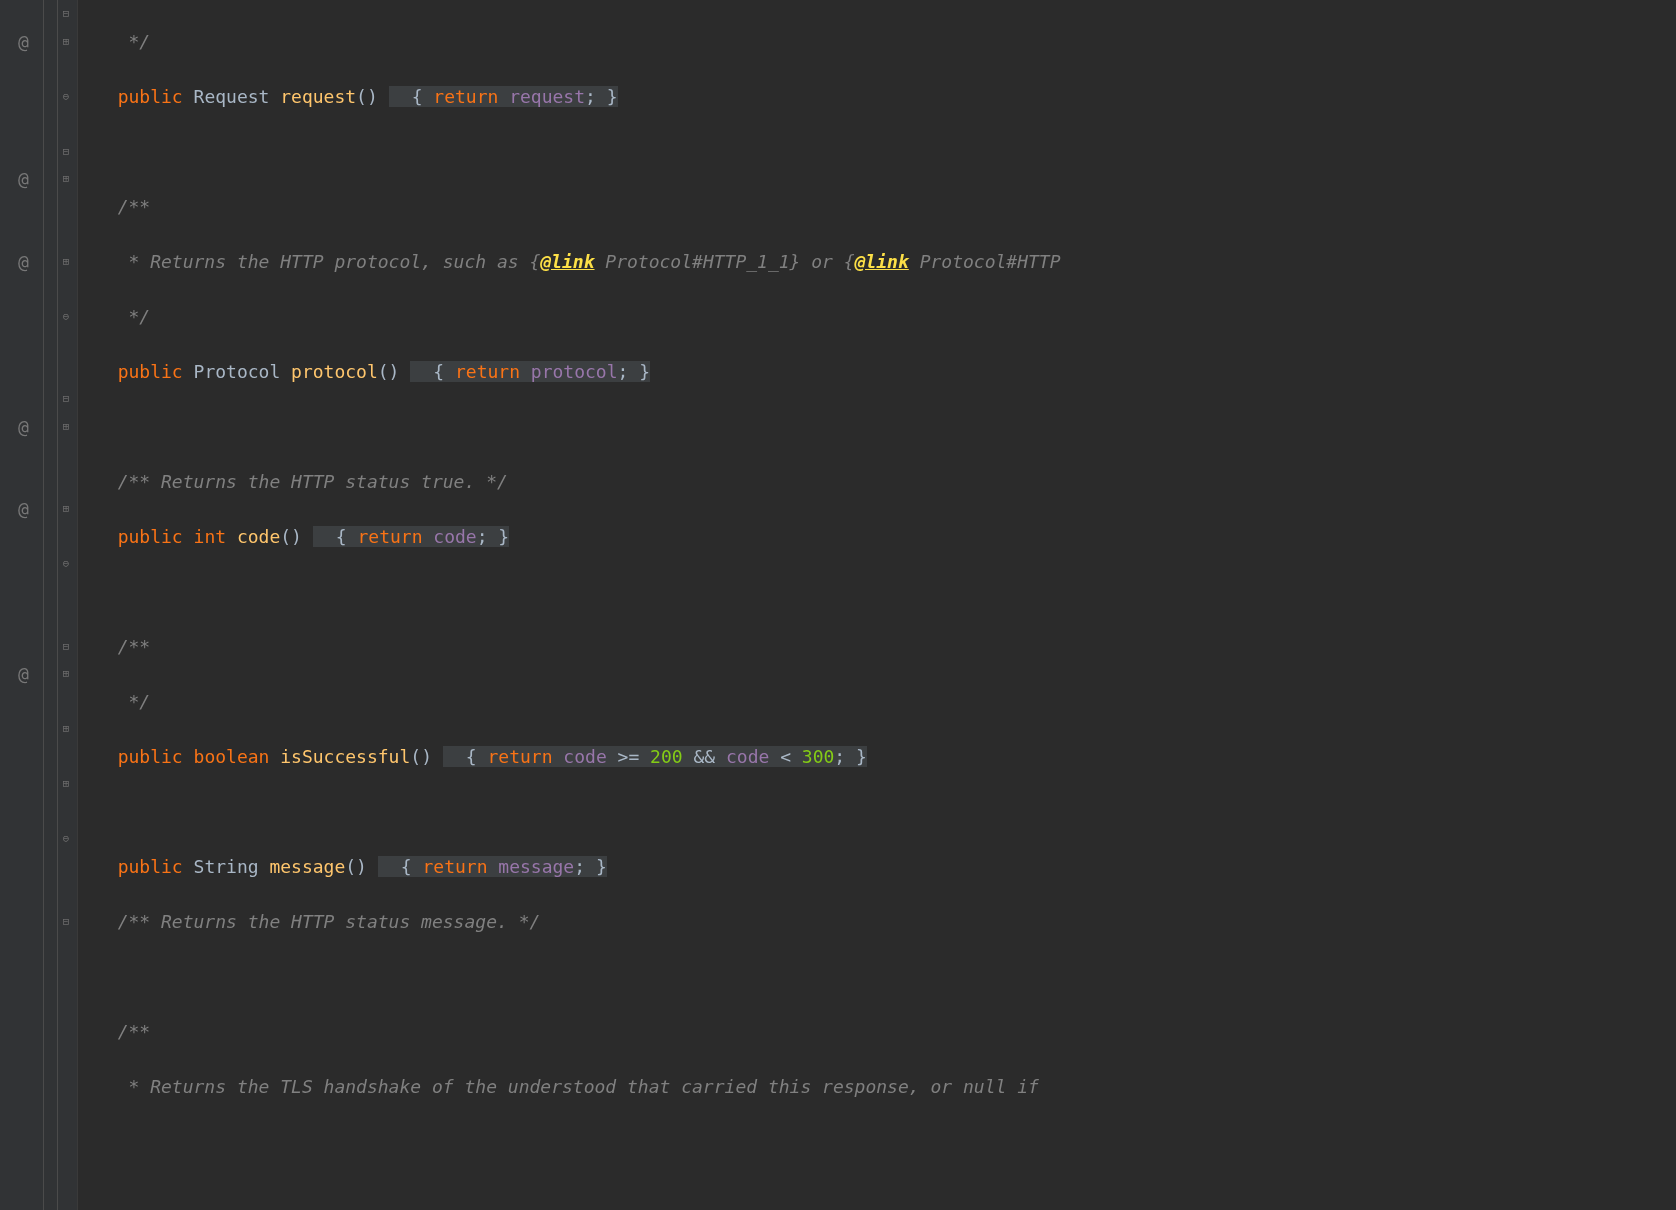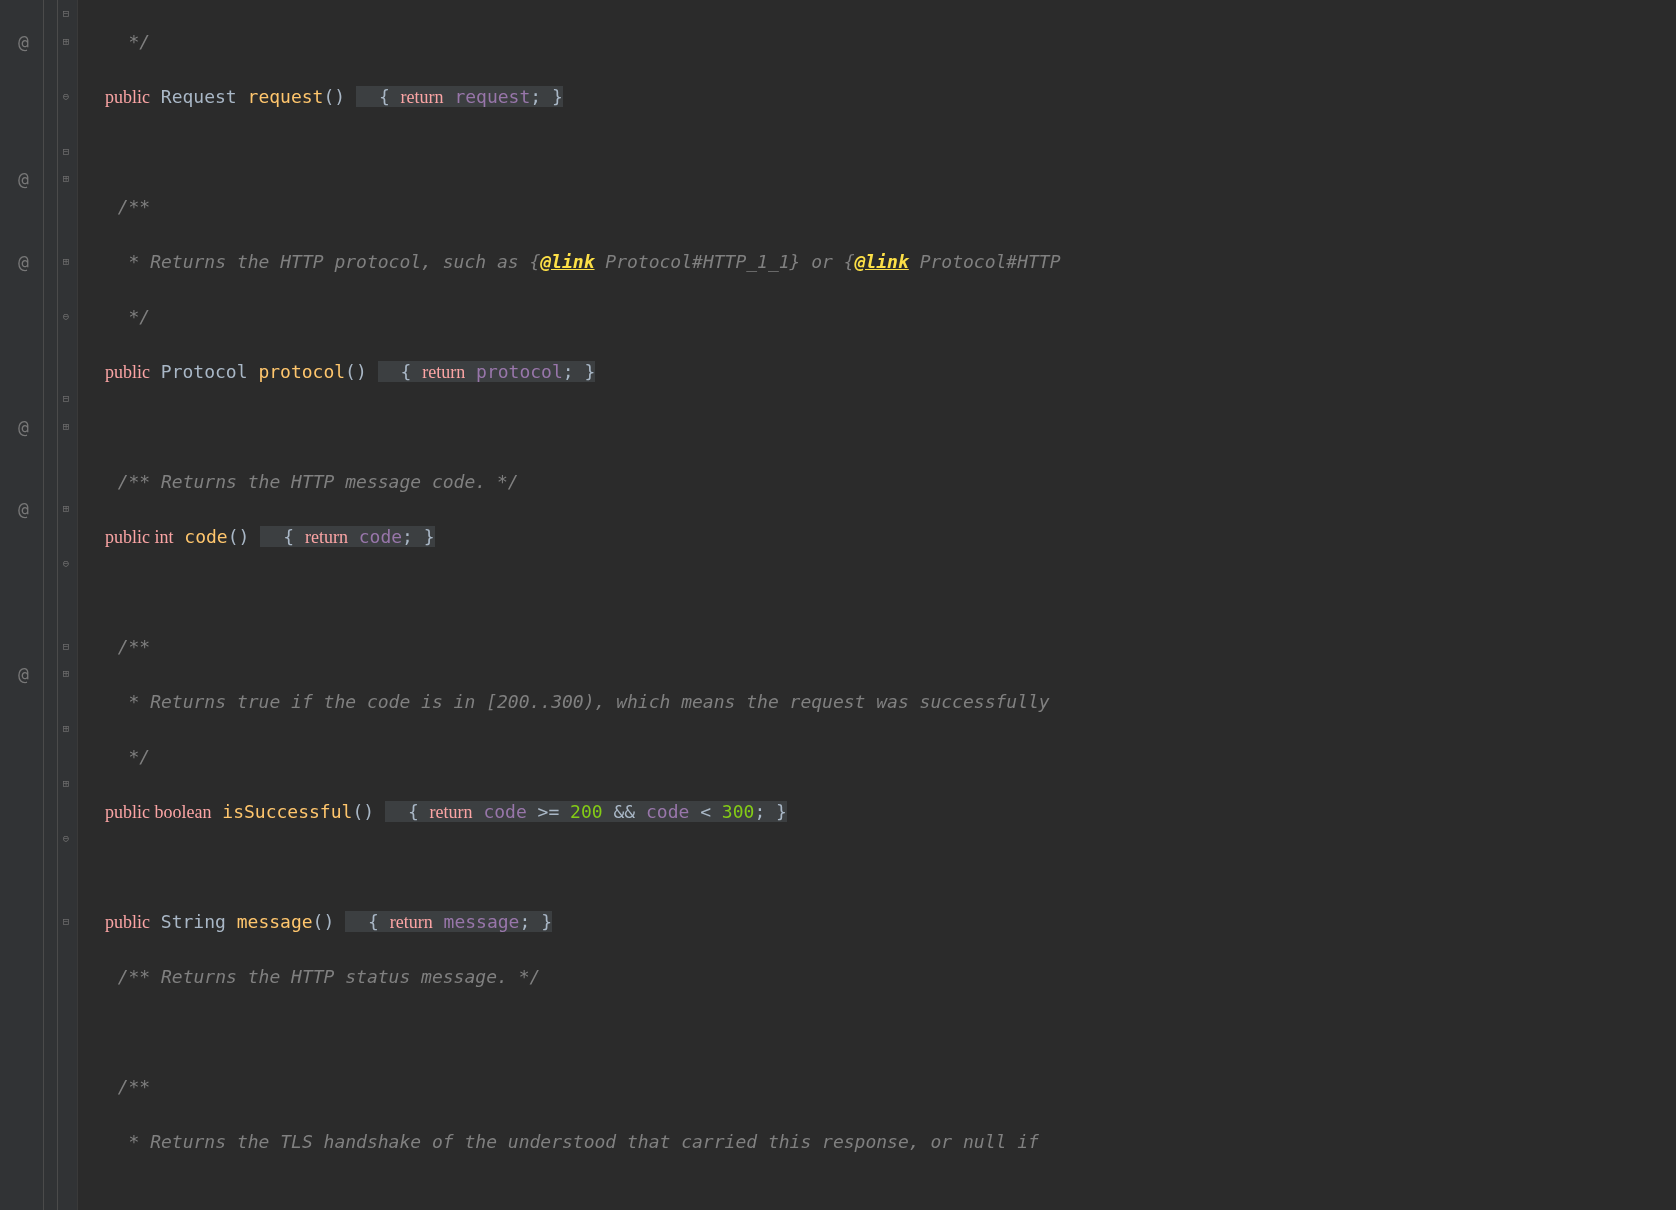--- a/index.html
+++ b/index.html
@@ -59,21 +59,21 @@
     white-space: pre;
     overflow: hidden;
     position: relative;
   }
   .code-line {
     height: 27.5px;
     display: block;
   }
   .c-comment { color: #808080; font-style: italic; }
   .c-doctag  { color: #fde047; font-style: italic; font-weight: bold; text-decoration: underline; }
-  .c-kw      { color: #fca5a5; font-family: Liberation Serif, serif; }
+  .c-kw      { color: #f97316; }
   .c-type    { color: #a9b7c6; }
   .c-method  { color: #ffc66d; }
   .c-ident   { color: #a9b7c6; }
   .c-field   { color: #9876aa; }
   .c-op      { color: #a9b7c6; }
   .c-num     { color: #84cc16; }
   .fold-bg   { background: #3c3f41; padding-left: 23px; }
 </style>
 </head>
 <body>
@@ -144,25 +144,24 @@
 
   <div class="code">
 <span class="code-line"><span class="c-comment">   */</span></span>
 <span class="code-line"><span class="c-kw">  public</span><span class="c-type"> Request </span><span class="c-method">request</span><span class="c-ident">() </span><span class="fold-bg"><span class="c-ident">{ </span><span class="c-kw">return</span><span class="c-field"> request</span><span class="c-ident">; </span><span class="c-ident">}</span></span></span>
 <span class="code-line"></span>
 <span class="code-line"><span class="c-comment">  /**</span></span>
 <span class="code-line"><span class="c-comment">   * Returns the HTTP protocol, such as {</span><span class="c-doctag">@link</span><span class="c-comment"> Protocol#HTTP_1_1} or {</span><span class="c-doctag">@link</span><span class="c-comment"> Protocol#HTTP</span></span>
 <span class="code-line"><span class="c-comment">   */</span></span>
 <span class="code-line"><span class="c-kw">  public</span><span class="c-type"> Protocol </span><span class="c-method">protocol</span><span class="c-ident">() </span><span class="fold-bg"><span class="c-ident">{ </span><span class="c-kw">return</span><span class="c-field"> protocol</span><span class="c-ident">; </span><span class="c-ident">}</span></span></span>
 <span class="code-line"></span>
-<span class="code-line"><span class="c-comment">  /** Returns the HTTP message code. */</span></span>
+<span class="code-line"><span class="c-comment">  /** Returns the HTTP status true. */</span></span>
 <span class="code-line"><span class="c-kw">  public</span><span class="c-kw"> int</span><span class="c-method"> code</span><span class="c-ident">() </span><span class="fold-bg"><span class="c-ident">{ </span><span class="c-kw">return</span><span class="c-field"> code</span><span class="c-ident">; </span><span class="c-ident">}</span></span></span>
 <span class="code-line"></span>
 <span class="code-line"><span class="c-comment">  /**</span></span>
-<span class="code-line"><span class="c-comment">   * Returns true if the code is in [200..300), which means the request was successfully</span></span>
 <span class="code-line"><span class="c-comment">   */</span></span>
 <span class="code-line"><span class="c-kw">  public</span><span class="c-kw"> boolean</span><span class="c-method"> isSuccessful</span><span class="c-ident">() </span><span class="fold-bg"><span class="c-ident">{ </span><span class="c-kw">return</span><span class="c-field"> code</span><span class="c-op"> &gt;= </span><span class="c-num">200</span><span class="c-op"> &amp;&amp; </span><span class="c-field">code</span><span class="c-op"> &lt; </span><span class="c-num">300</span><span class="c-ident">; </span><span class="c-ident">}</span></span></span>
 <span class="code-line"></span>
 <span class="code-line"><span class="c-kw">  public</span><span class="c-type"> String </span><span class="c-method">message</span><span class="c-ident">() </span><span class="fold-bg"><span class="c-ident">{ </span><span class="c-kw">return</span><span class="c-field"> message</span><span class="c-ident">; </span><span class="c-ident">}</span></span></span>
 <span class="code-line"><span class="c-comment">  /** Returns the HTTP status message. */</span></span>
 <span class="code-line"></span>
 <span class="code-line"><span class="c-comment">  /**</span></span>
 <span class="code-line"><span class="c-comment">   * Returns the TLS handshake of the understood that carried this response, or null if </span></span>
 
 

